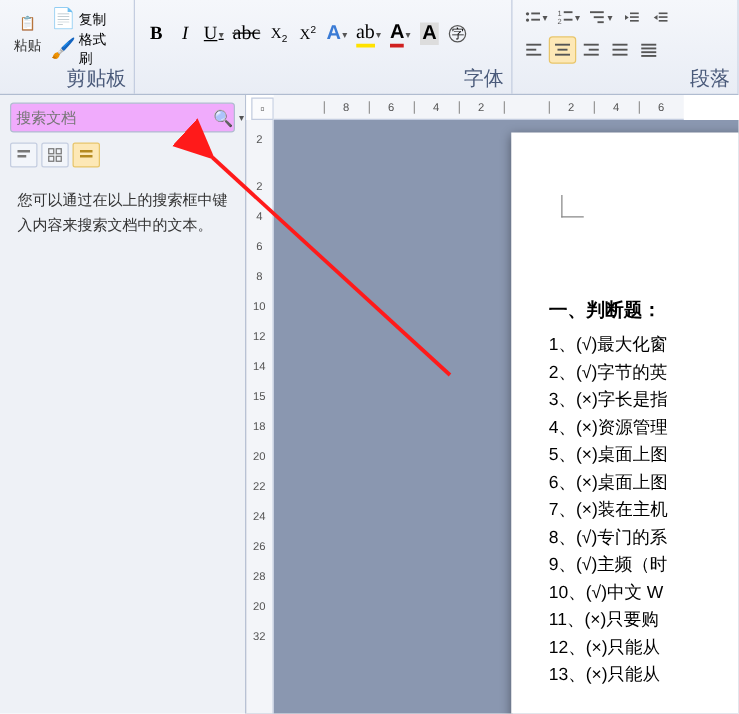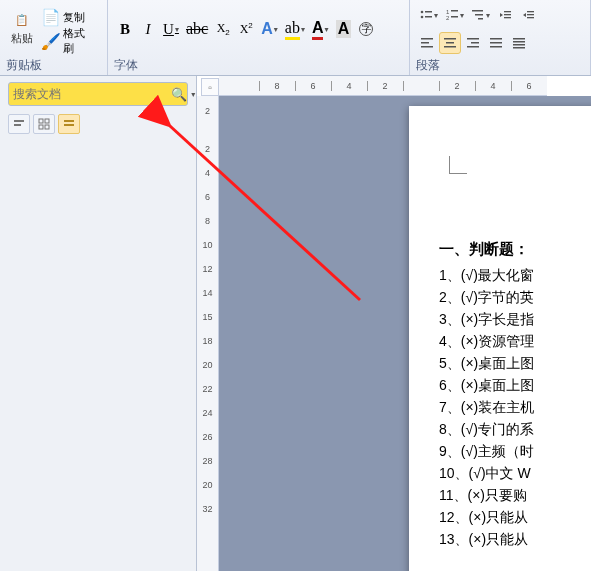--- a/index.html
+++ b/index.html
@@ -2,38 +2,38 @@
 <html><head>
 <meta charset="utf-8">
 <style>
 * { margin:0; padding:0; box-sizing:border-box; font-family:"Microsoft YaHei","SimSun",sans-serif; }
 body { width:591px; height:571px; overflow:hidden; background:#fff; position:relative; }
 
 
 .ribbon { height:76px; background:linear-gradient(#f5f7fb,#e9edf5); border-bottom:1px solid #b0bcd0; display:flex; }
 .rgroup { border-right:1px solid #c4cde0; display:flex; flex-direction:column; justify-content:space-between; padding:2px 6px 1px; }
 .rg-body { display:flex; align-items:center; gap:2px; flex:1; }
-.rg-label { font-size:12px; color:#4a5a7a; text-align:left; padding-top:1px; }
+.rg-label { font-size:16px; color:#4a5a7a; text-align:right; padding-top:1px; }
 .btn { display:inline-flex; align-items:center; justify-content:center; min-width:22px; height:22px; padding:0 2px; border:1px solid transparent; border-radius:3px; cursor:pointer; }
 .btnv { display:flex; flex-direction:column; align-items:center; gap:2px; padding:2px 4px; font-size:11px; color:#333; border:1px solid transparent; border-radius:3px; cursor:pointer; }
 .ico { width:16px; height:16px; display:inline-flex; align-items:center; justify-content:center; }
 .bold { font-weight:bold; font-family:"Times New Roman",serif; font-size:15px; }
 .ital { font-style:italic; font-family:"Times New Roman",serif; font-size:15px; }
 .under { text-decoration:underline; font-family:"Times New Roman",serif; font-size:15px; }
 .drop { font-size:8px; color:#555; margin-left:1px; }
 
 
 .workspace { display:flex; height:calc(571px - 76px); }
 
 
 .nav { width:197px; background:#eef1f6; border-right:1px solid #b8c2d4; display:flex; flex-direction:column; }
 .nav-head { height:22px; background:linear-gradient(#f2f5fa,#e2e7f0); border-bottom:1px solid #c4cde0; display:flex; align-items:center; padding:0 6px; font-size:12px; color:#2a3a5a; }
 .nav-head .sp { flex:1; }
 .nav-head .xbtn { width:14px; text-align:center; color:#4a5a78; cursor:pointer; font-size:11px; }
-.nav-search { margin:6px 8px; display:flex; align-items:center; border:1px solid #b0bcd0; background:#fde047; border-radius:3px; height:24px; padding:0 4px; }
+.nav-search { margin:6px 8px; display:flex; align-items:center; border:1px solid #b0bcd0; background:#f0abfc; border-radius:3px; height:24px; padding:0 4px; }
 .nav-search input { flex:1; border:none; outline:none; font-size:12px; background:transparent; }
 .mag { color:#2a5db0; font-size:13px; padding:0 3px; cursor:pointer; }
 .nav-tabs { display:flex; gap:3px; padding:2px 8px 6px; }
 .nav-tab { width:22px; height:20px; border:1px solid #c4cde0; background:#f2f5fa; border-radius:2px; display:flex; align-items:center; justify-content:center; cursor:pointer; }
 .nav-tab.active { background:#fde8b6; border-color:#e8c56a; }
 .nav-help { padding:10px 14px; font-size:12px; color:#333; line-height:20px; }
 .nav-help p { margin-bottom:14px; }
 
 
 .docarea { flex:1; display:flex; flex-direction:column; background:#fff; position:relative; }
@@ -228,20 +228,21 @@
           </svg>
         </div>
       <div class="nav-tab active">
           <svg width="12" height="12">
             <rect x="1" y="2" width="10" height="2" fill="#b58a20"></rect>
             <rect x="1" y="6" width="10" height="2" fill="#b58a20"></rect>
           </svg>
         </div>
     </div>
     <div class="nav-help">
+      <p>您可以通过在以上的搜索框中键入内容来搜索文档中的文本。</p>
     </div>
   </div>
 
   <div class="docarea">
     <div style="display:flex">
       <div class="pviewbtn">▫</div>
       <div class="hruler" id="hruler">
           <span class="tick">8</span>
           <span class="tick">6</span>
           <span class="tick">4</span>

